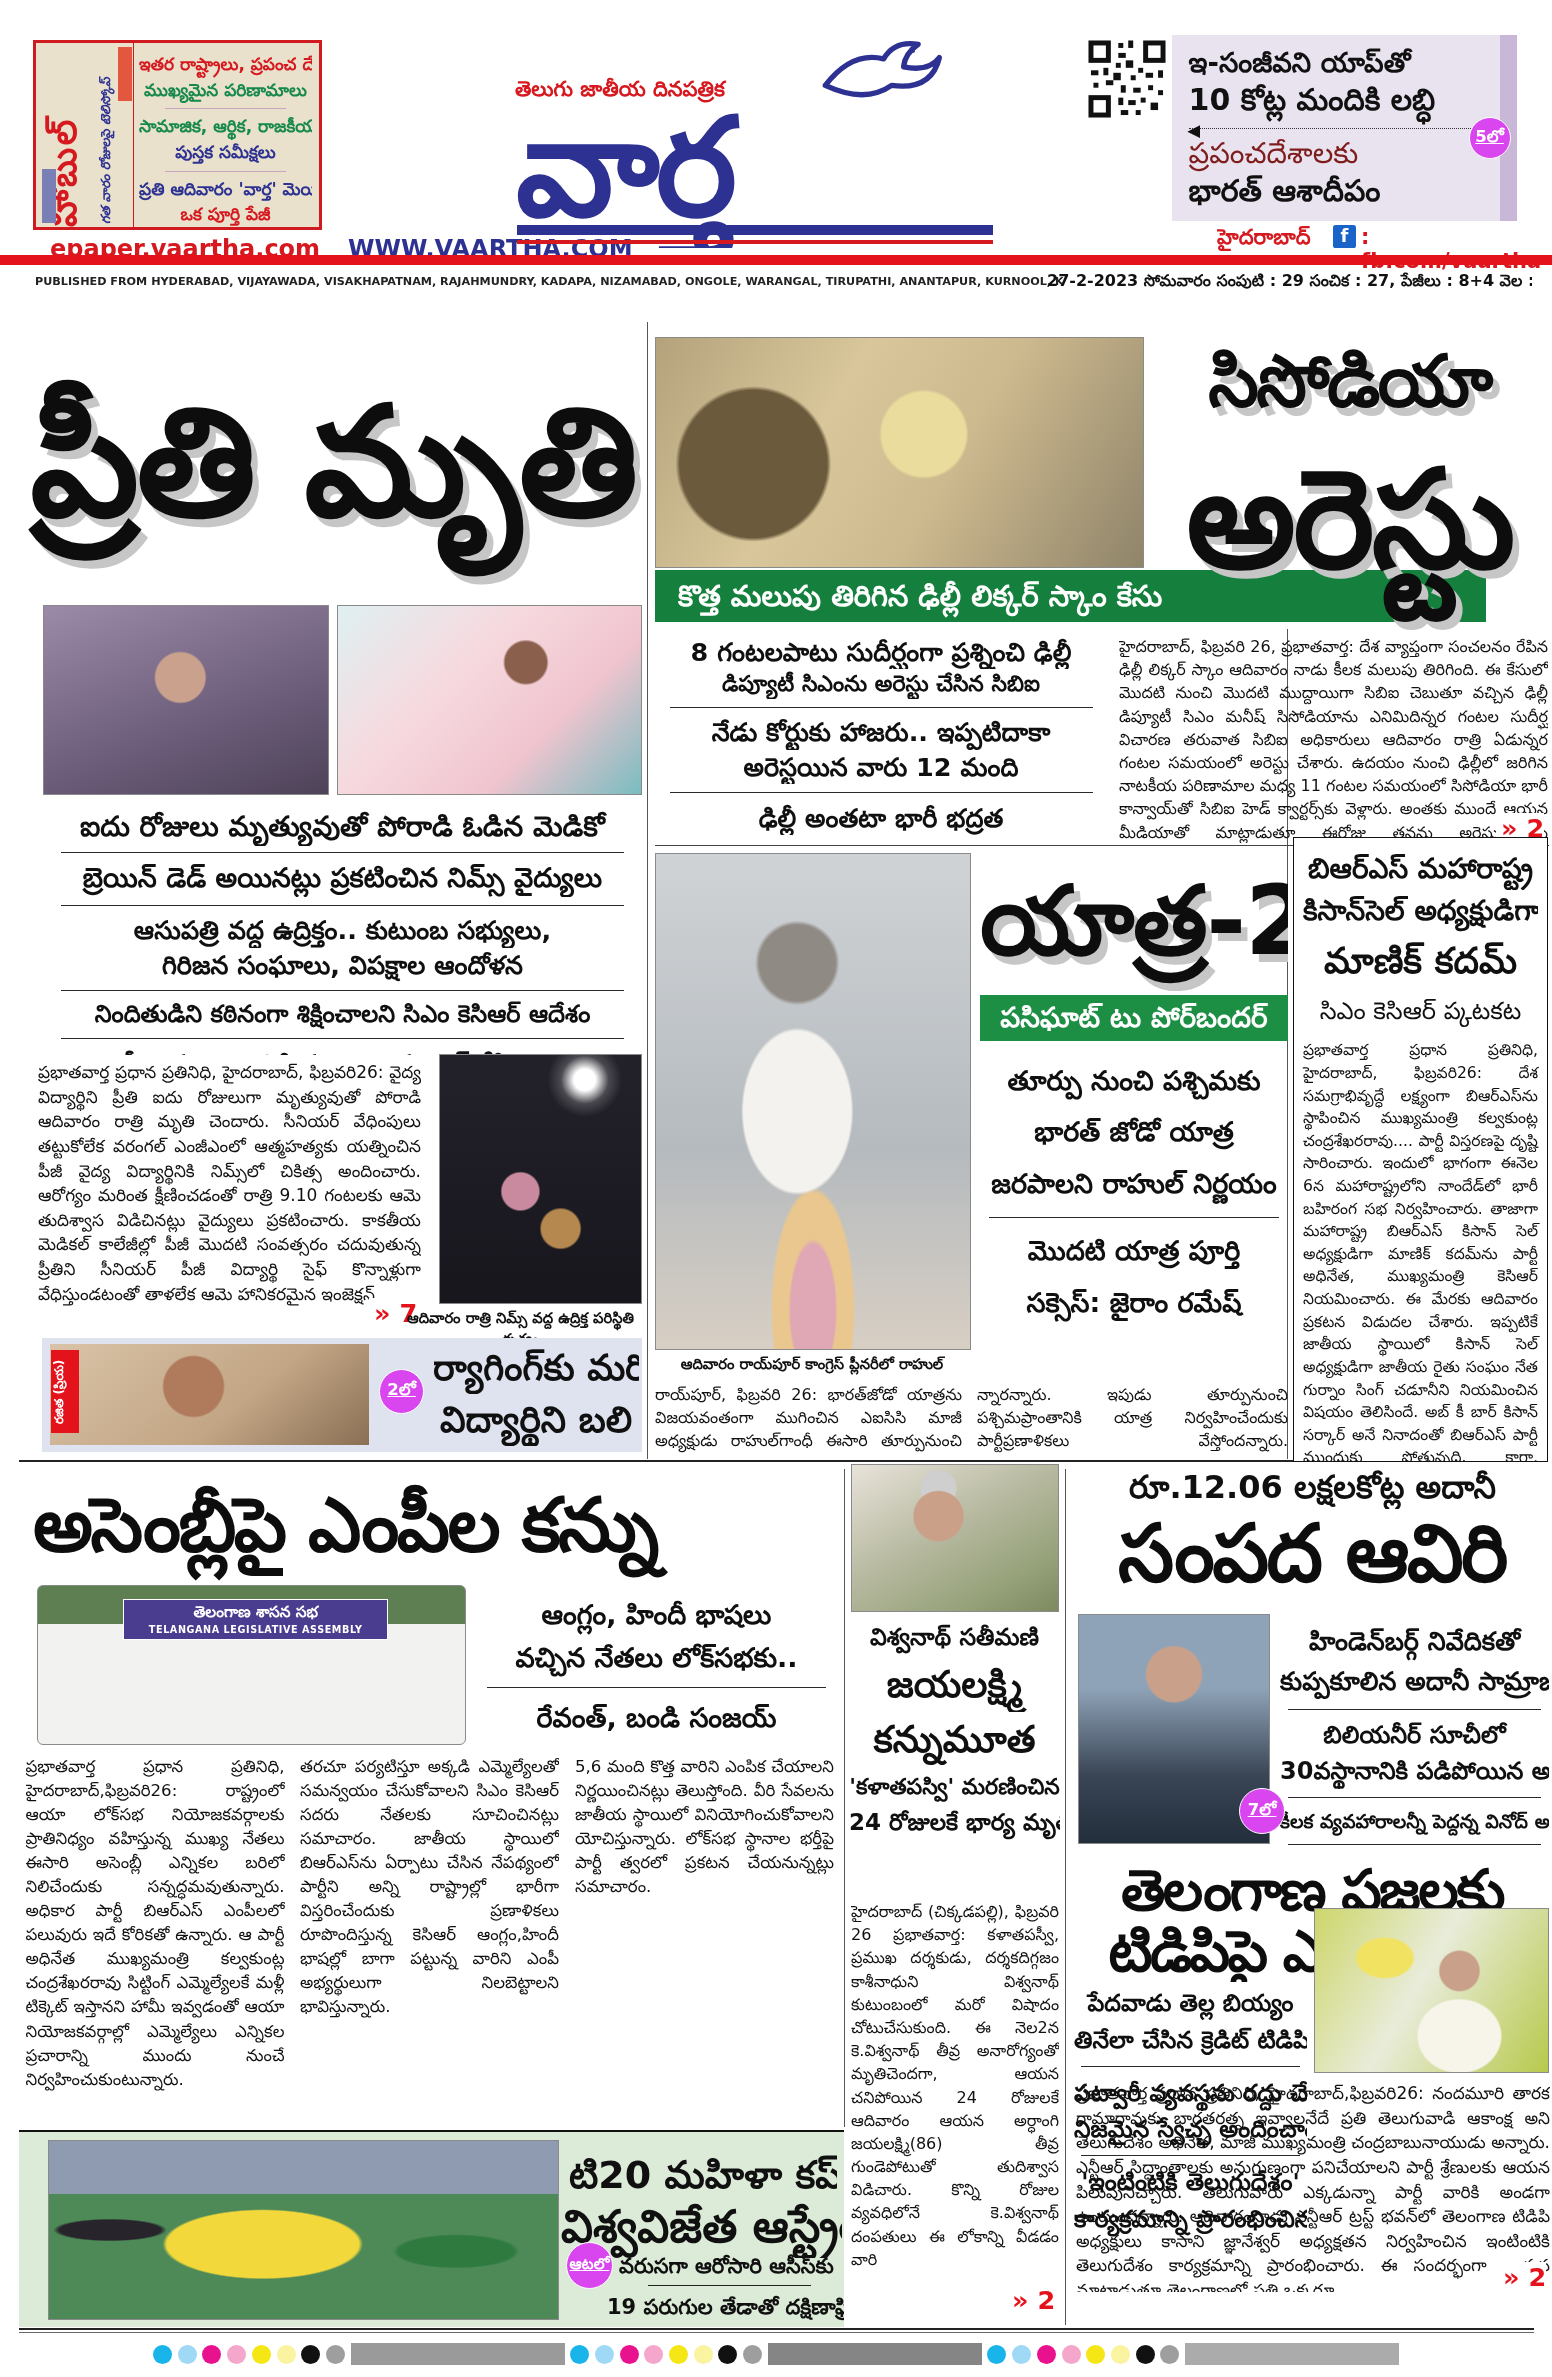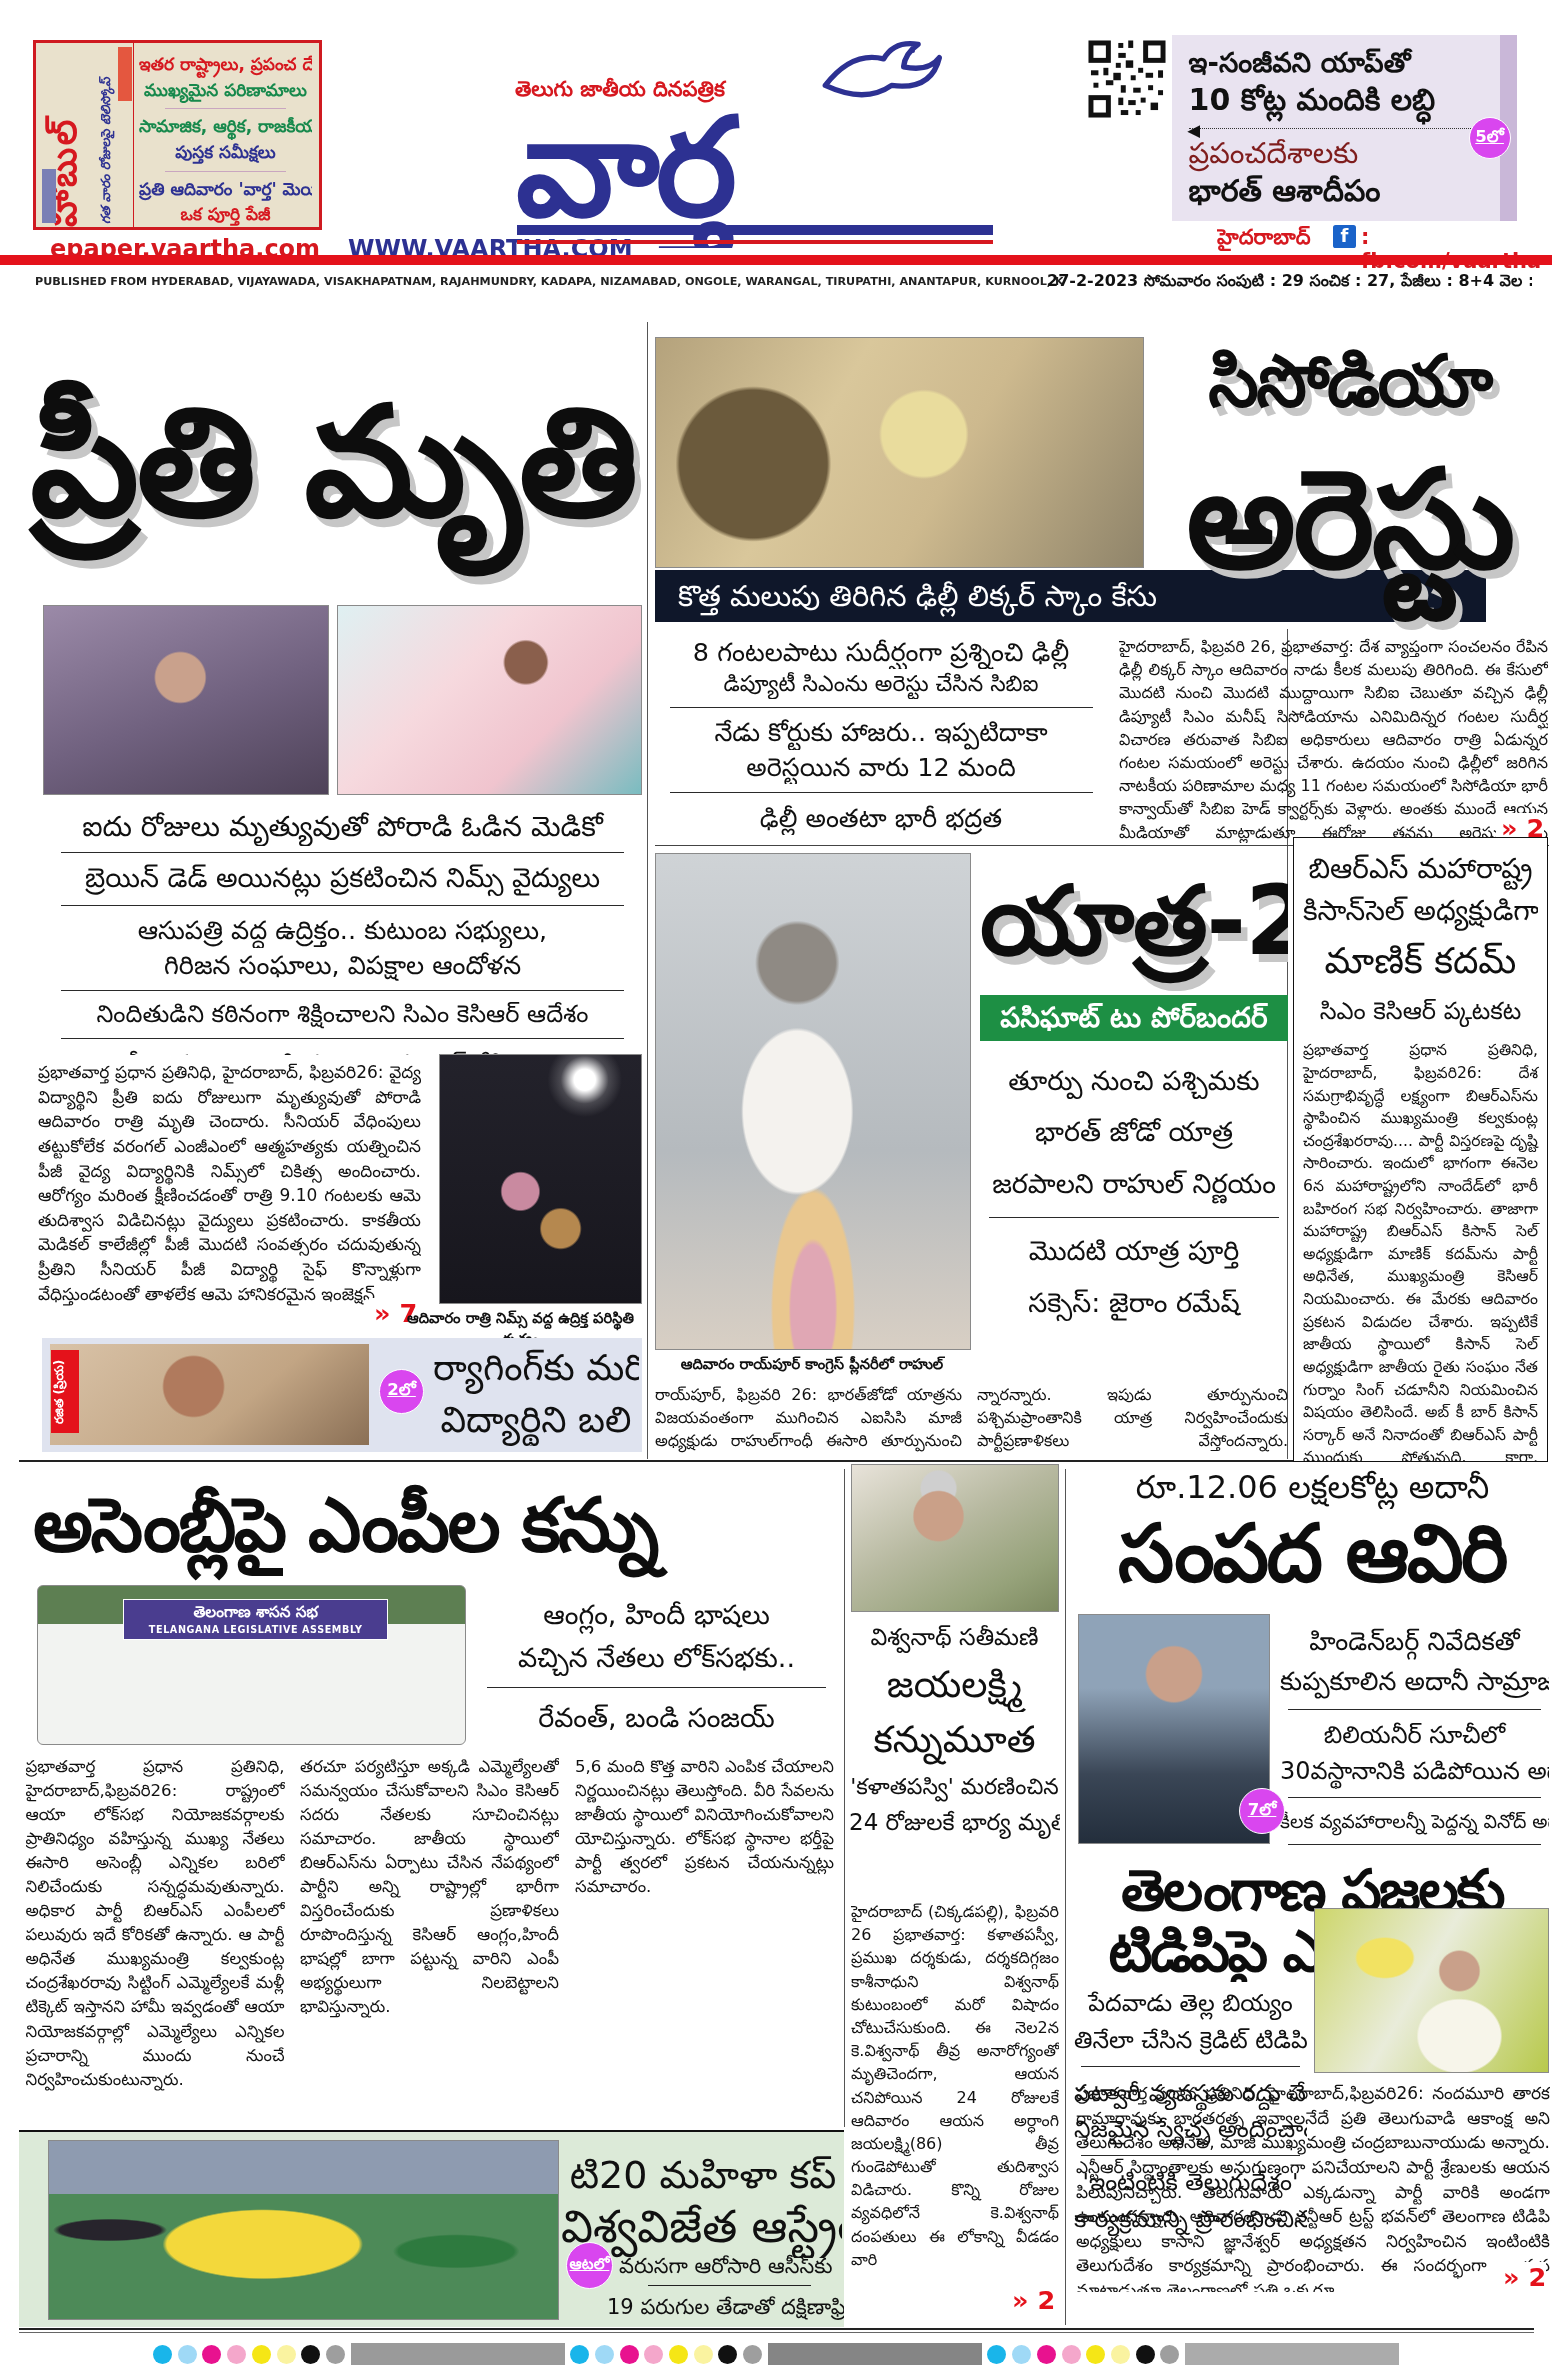--- a/index.html
+++ b/index.html
@@ -46,27 +46,27 @@
   .fb-text { left:1361px; top:225px; font-size:21px; font-weight:bold; color:#d6181f; }
   .red-rule { left:0; top:255px; width:1552px; height:9.6px; background:#e4121b; }
   .publine { left:35px; top:275px; width:1028px; font-size:11.2px; font-weight:bold; color:#222; white-space:nowrap; }
   .dateline { left:1047px; top:271px; width:485px; font-size:16px; font-weight:bold; color:#111; white-space:nowrap; }
   
   .vline { background:#555; width:1.3px; }
   .hline { background:#222; height:1.9px; }
   
   .mega { font-weight:bold; text-align:center; color:#0d0d0d; letter-spacing:-2.6px; }
   .shadowed { text-shadow:6.4px 7.7px 0 #c6c6c6; }
-  .sh { font-weight:normal; text-align:center; color:#101010; line-height:1.35; white-space:nowrap; overflow:hidden; }
+  .sh { font-weight:bold; text-align:center; color:#101010; line-height:1.35; white-space:nowrap; overflow:hidden; }
   .dv { border-top:1.3px solid #2a2a2a; width:94%; margin:7.7px auto; height:0; }
   .body { font-size:16.6px; line-height:1.45; text-align:justify; color:#111; }
   .jump { color:#e4121b; font-weight:bold; font-size:25.5px; position:absolute; right:3.8px; bottom:0; background:#fff; padding-left:5.1px; }
   .caption { font-size:14.7px; text-align:center; color:#111; font-weight:bold; }
   .photo { border:1.3px solid #8a8a8a; }
-  .red-strip { background:#0f172a; color:#fff; font-weight:normal; }
+  .red-strip { background:#15803d; color:#fff; font-weight:bold; }
   .green-band { background:#1d8f44; color:#fff; font-weight:bold; text-align:center; }
   
   .rag-box { left:42px; top:1338px; width:600px; height:114px; background:#dfe3ef; }
   .rag-label { position:absolute; left:9px; top:11.5px; width:28px; height:83px; background:#e4121b; color:#fff;
     writing-mode:vertical-rl; transform:rotate(180deg); font-size:12px; font-weight:bold; text-align:center; overflow:hidden; }
   
   .asm-sign { position:absolute; left:20%; top:8%; width:62%; background:#4a3d8f; border:1.9px solid #fff; color:#fff;
     text-align:center; padding:3.8px 2.6px; }
   .asm-sign .t1 { font-size:15.3px; font-weight:bold; }
   .asm-sign .t2 { font-size:9.6px; font-weight:bold; letter-spacing:0.6px; }

